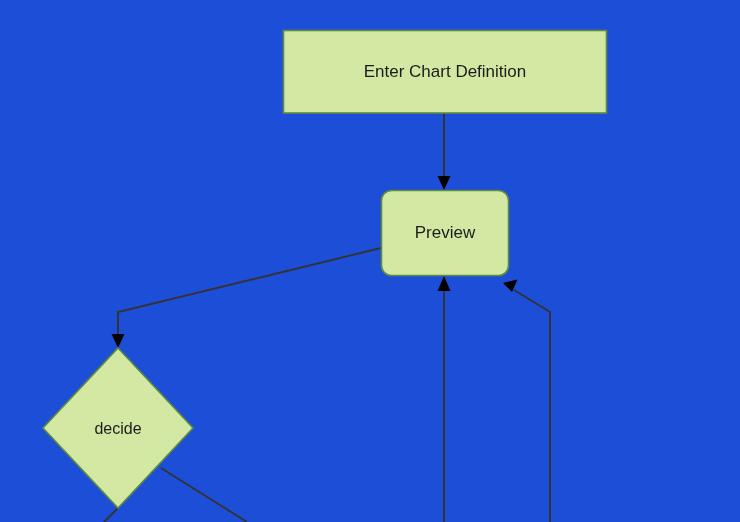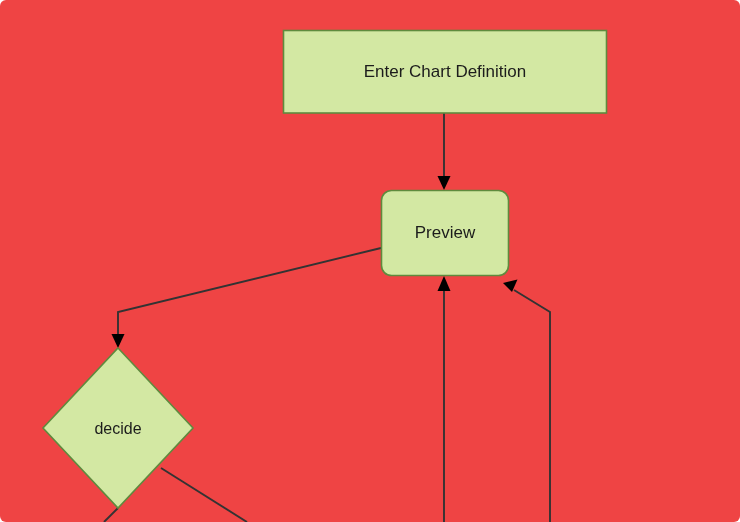--- a/index.html
+++ b/index.html
@@ -8,23 +8,22 @@
     padding: 0;
     background: #ffffff;
   }
   body {
     font-family: "Liberation Sans", "DejaVu Sans", sans-serif;
   }
   #canvas-wrap {
     position: relative;
     width: 740px;
     height: 522px;
-    background: #ef4444;
+    background: #1d4ed8;
     overflow: hidden;
-    border-radius: 6px;
   }
   svg#flow {
     display: block;
     width: 740px;
     height: 522px;
   }
   .node-shape {
     fill: #d3e8a3;
     stroke: #5f8b3e;
     stroke-width: 1.6;

